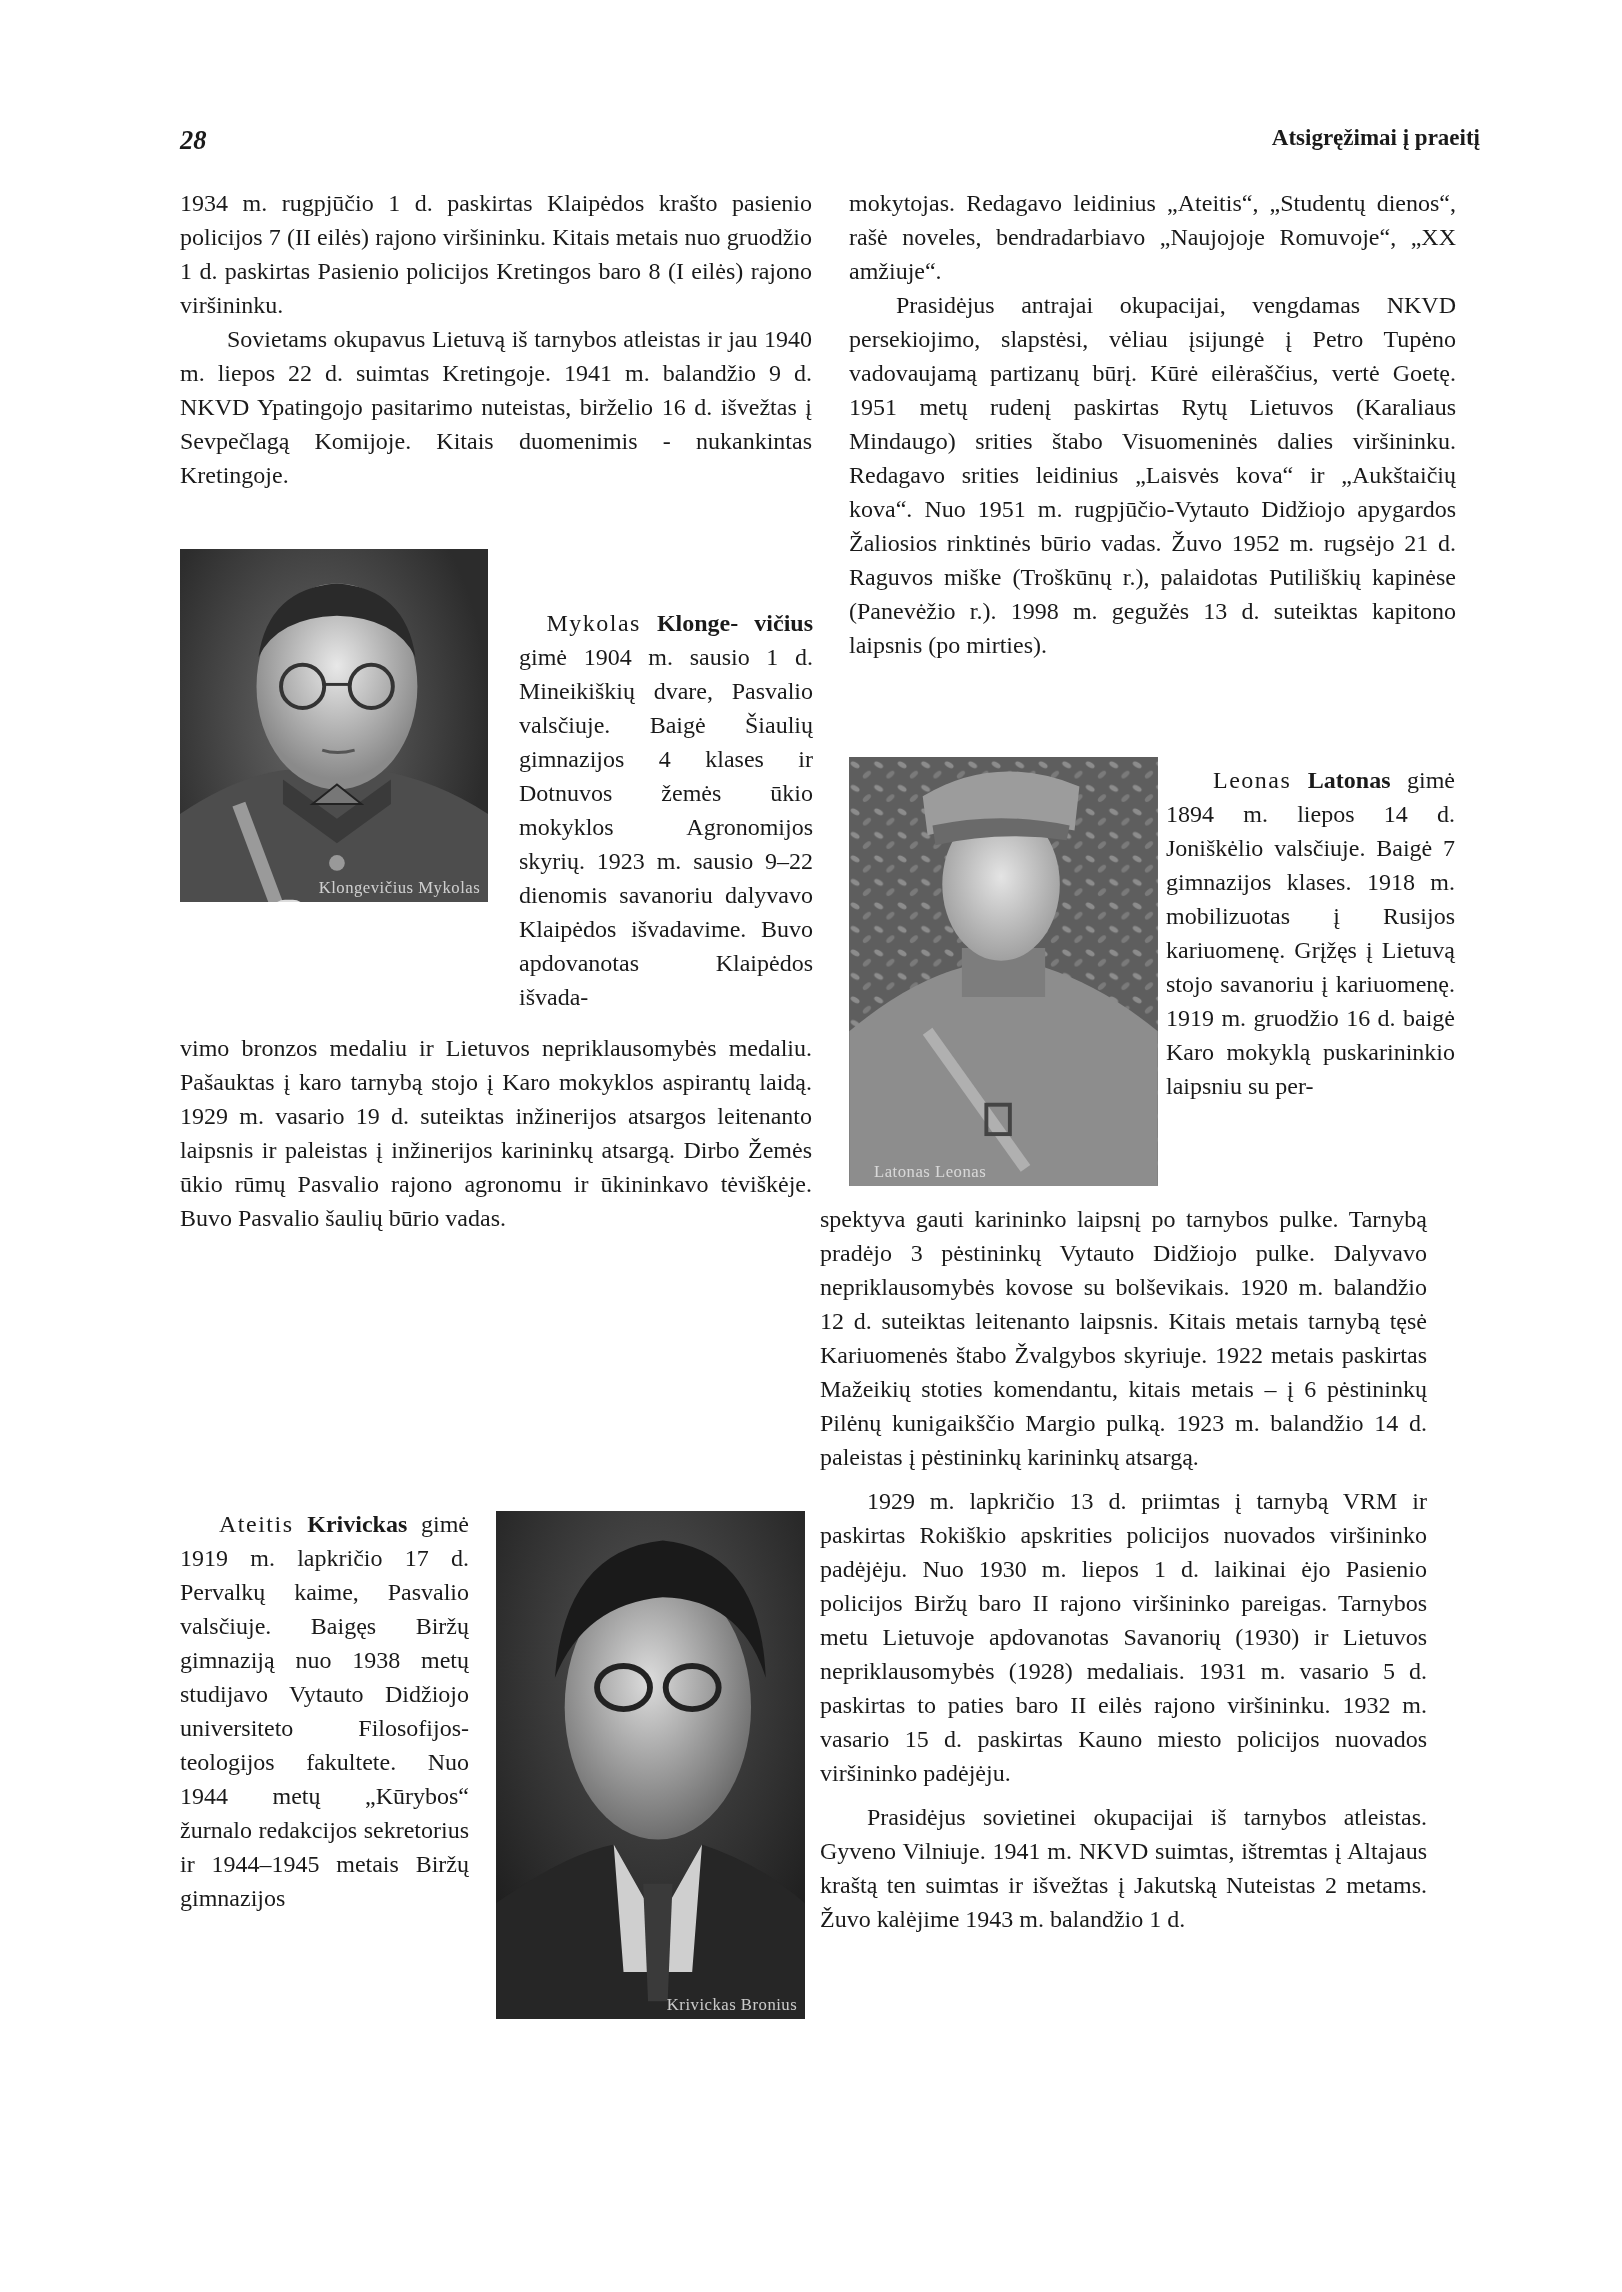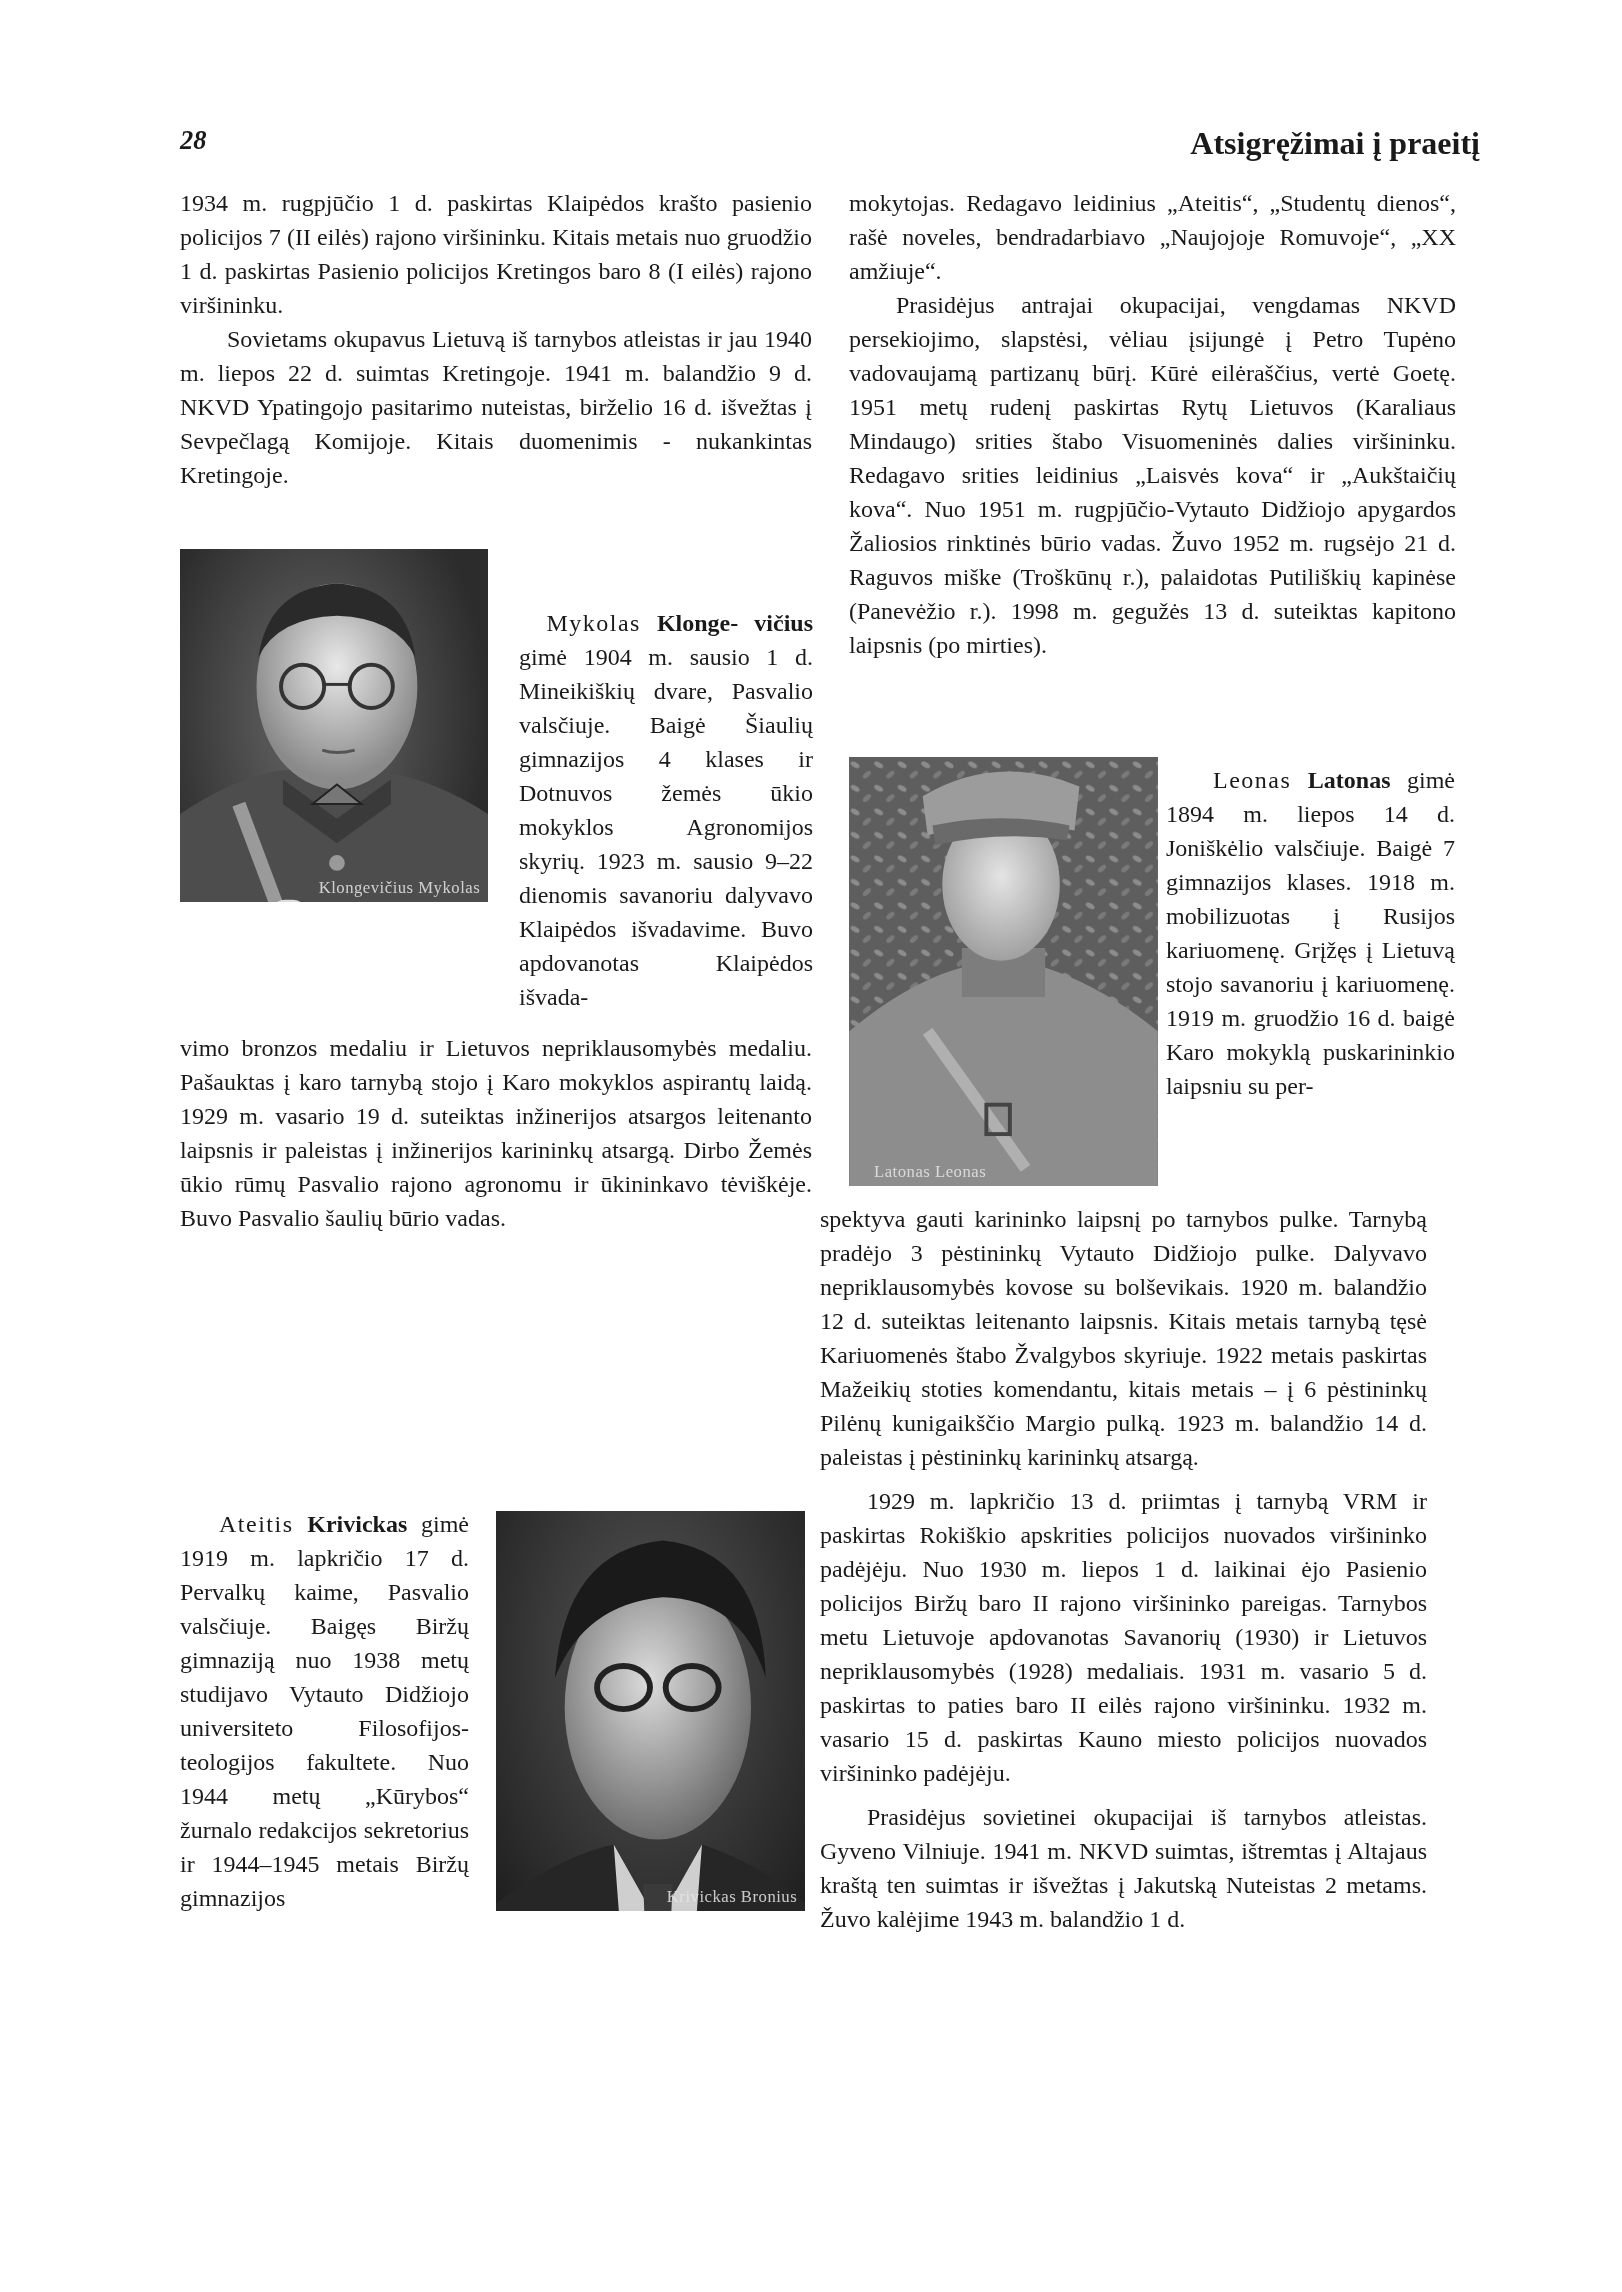--- a/index.html
+++ b/index.html
@@ -1,20 +1,20 @@
 <!DOCTYPE html>
 <html><head>
 <meta charset="utf-8">
 <style>
   html, body { margin: 0; padding: 0; background: #ffffff; }
   body { width: 1622px; height: 2293px; position: relative; overflow: hidden;
          font-family: "Liberation Serif", "DejaVu Serif", serif; color: #1a1a1a; }
   .abs { position: absolute; }
   .page-num { left: 180px; top: 125px; font-size: 26.5px; font-weight: bold; font-style: italic; }
-  .running-title { right: 142px; top: 125px; font-size: 32px; font-weight: bold; text-align: right; }
+  .running-title { right: 142px; top: 125px; font-size: 23px; font-weight: bold; text-align: right; }
   .col { position: absolute; font-size: 24px; line-height: 34px; text-align: justify; }
   .col p { margin: 0; }
   .col p.ind { text-indent: 47px; }
   .col p.gap { margin-top: 9.8px; }
   .photo { position: absolute; overflow: hidden; }
   .photo .caption { position: absolute; bottom: 3.9px; right: 7.8px; font-size: 16.7px; color: #e6e6e6;
                     font-family: "Liberation Serif", serif; letter-spacing: 0.5px; opacity: 0.85; }
   .photo svg { display: block; }
   b { font-weight: bold; }
   .name-bold { font-weight: bold; }
@@ -76,21 +76,21 @@
 </div>
 
 <div class="col" style="left:180px; top:1507px; width:289px; line-height:34px;">
   <p style="text-indent:39px;">
     <span class="spaced">Ateitis</span>
     <b class="name-bold">Krivickas</b>
     <span>gimė 1919 m. lapkričio 17 d. Pervalkų kaime, Pasvalio valsčiuje. Baigęs Biržų gimnaziją nuo 1938 metų studijavo Vytauto Didžiojo universiteto Filosofijos-teologijos fakultete. Nuo 1944 metų „Kūrybos“ žurnalo redakcijos sekretorius ir 1944–1945 metais Biržų gimnazijos</span>
   </p>
 </div>
 
-<div class="photo" style="left:496px; top:1511px; width:309px; height:400px; background:#404040;">
+<div class="photo" style="left:496px; top:1511px; width:309px; height:508px; background:#404040;">
   <svg width="309" height="508" viewBox="0 0 315 518">
     <defs>
       <radialGradient id="g2" cx="50%" cy="30%" r="70%">
         <stop offset="0%" stop-color="#555"></stop>
           <stop offset="100%" stop-color="#1e1e1e"></stop>
       </radialGradient>
       <radialGradient id="f2" cx="45%" cy="40%" r="60%">
         <stop offset="0%" stop-color="#dcdcdc"></stop>
           <stop offset="100%" stop-color="#6e6e6e"></stop>
       </radialGradient>

